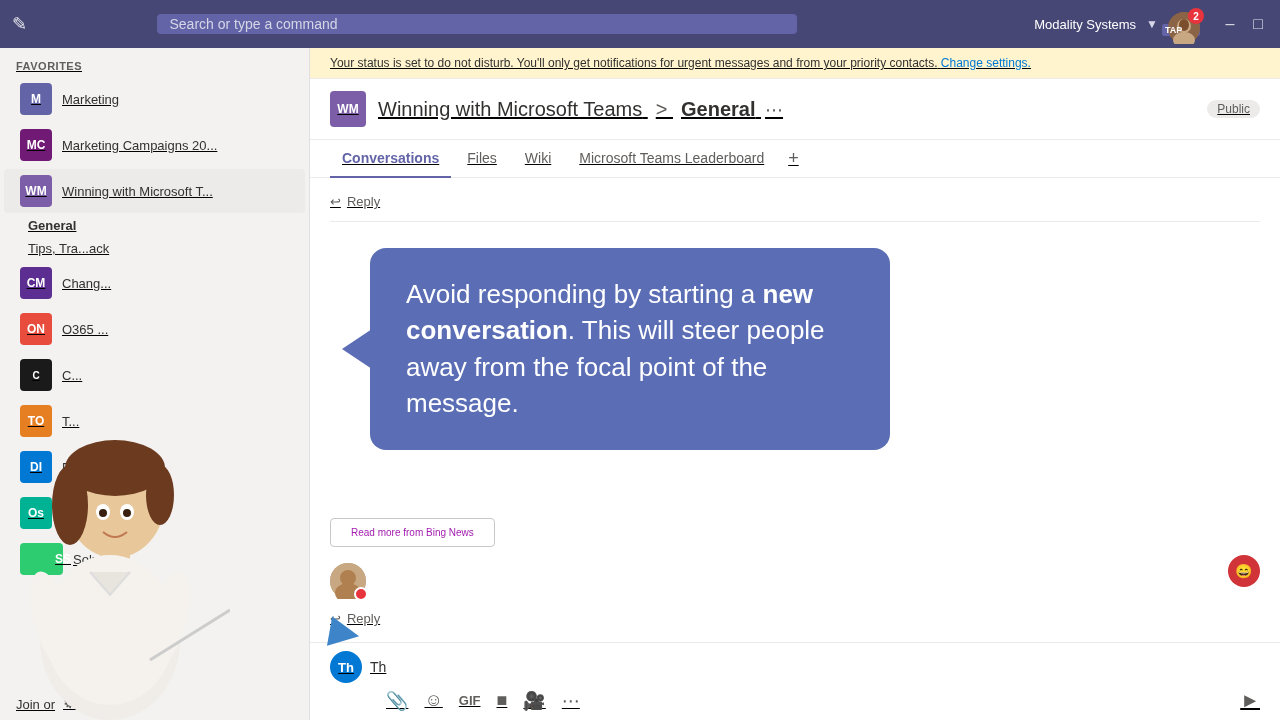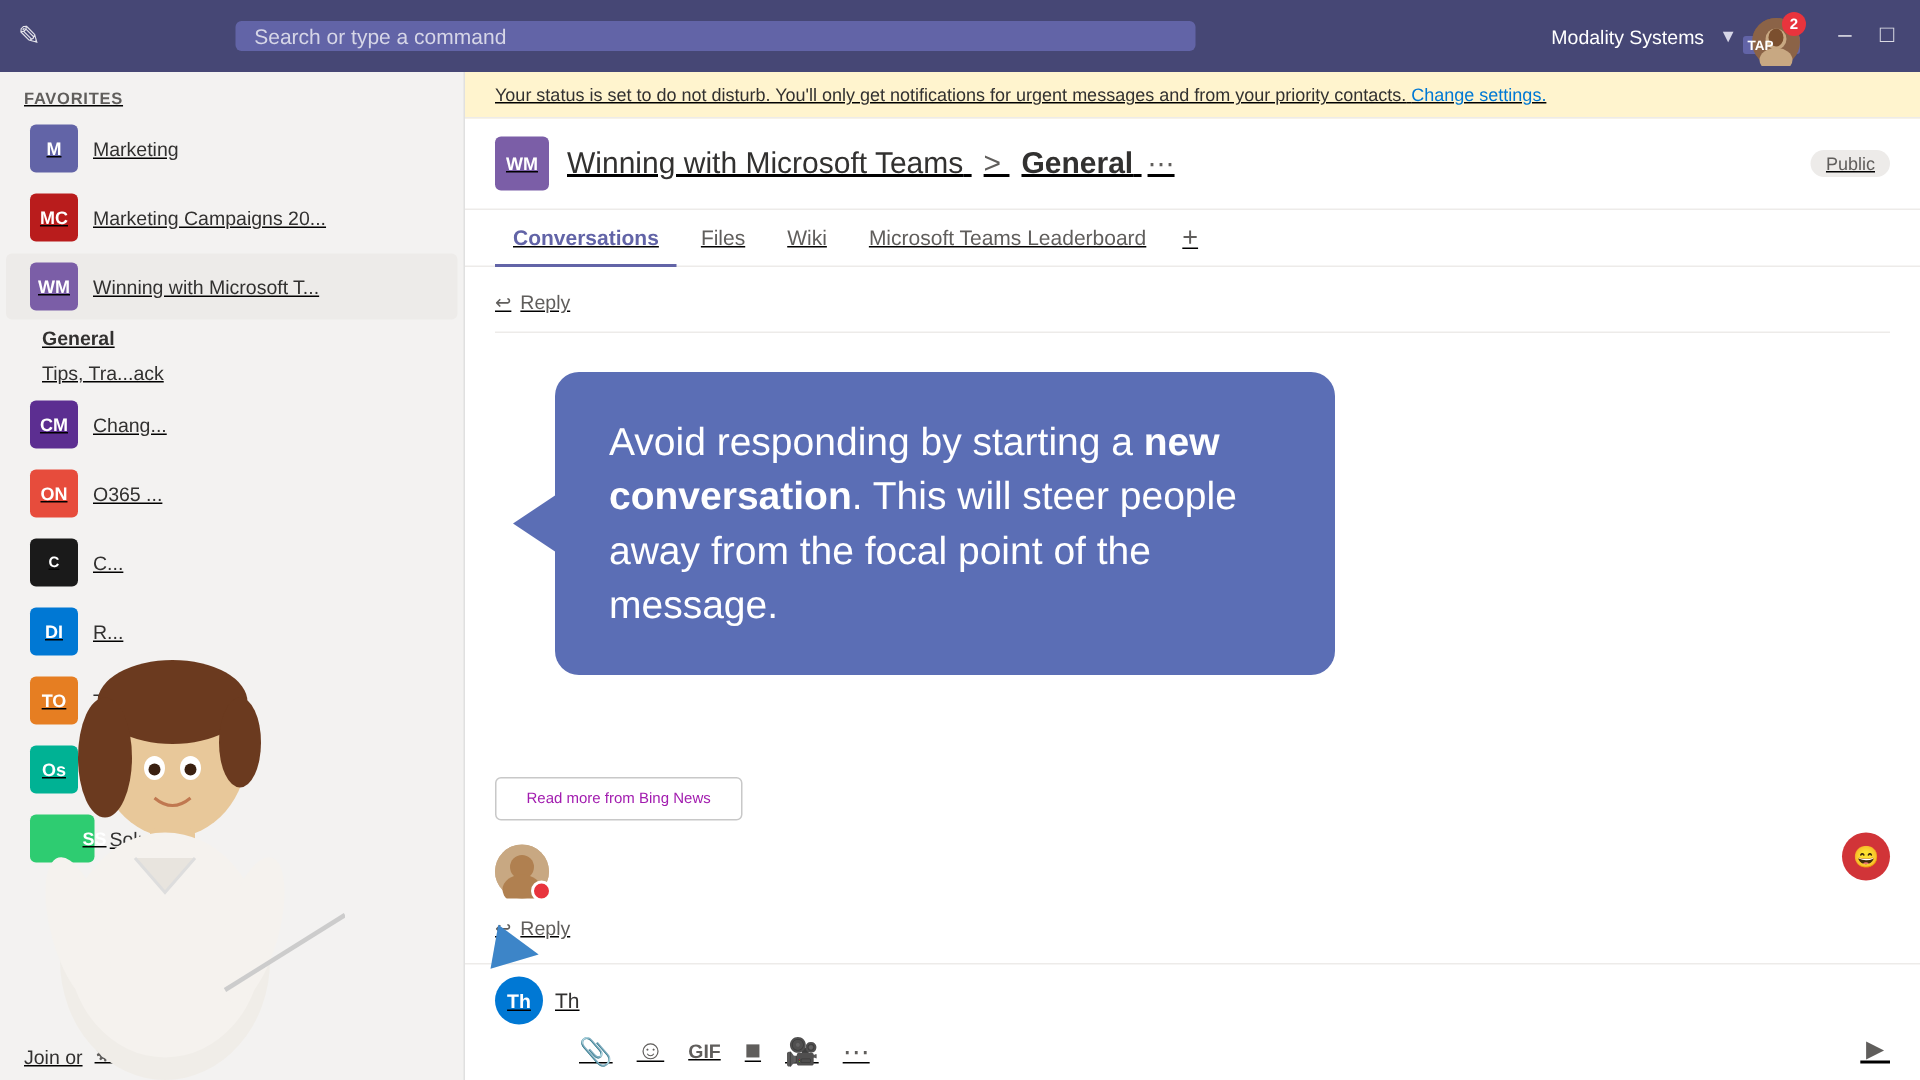--- a/index.html
+++ b/index.html
@@ -534,21 +534,21 @@
 
     <div class="sidebar-item">
       <div class="team-avatar" style="background:#6264a7;">
         <span>M</span>
       </div>
       <span class="sidebar-item-label">Marketing</span>
       <span class="dots-menu">⋯</span>
     </div>
 
     <div class="sidebar-item">
-      <div class="team-avatar" style="background:#b91c1c;">
+      <div class="team-avatar" style="background:#701a75;">
         <span>MC</span>
       </div>
       <span class="sidebar-item-label">Marketing Campaigns 20...</span>
       <span class="dots-menu">⋯</span>
     </div>
 
     <div class="sidebar-item active">
       <div class="team-avatar" style="background:#7b5ea7;">
         <span>WM</span>
       </div>
@@ -580,31 +580,31 @@
     </div>
 
     <div class="sidebar-item">
       <div class="team-avatar" style="background:#1a1a1a; font-size:10px;">
         <span>C</span>
       </div>
       <span class="sidebar-item-label">C...</span>
     </div>
 
     <div class="sidebar-item">
+      <div class="team-avatar" style="background:#e67e22;">
+        <span>TO</span>
+      </div>
+      <span class="sidebar-item-label">T...</span>
+    </div>
+
+    <div class="sidebar-item">
       <div class="team-avatar" style="background:#0078d4;">
         <span>DI</span>
       </div>
       <span class="sidebar-item-label">R...</span>
-    </div>
-
-    <div class="sidebar-item">
-      <div class="team-avatar" style="background:#e67e22;">
-        <span>TO</span>
-      </div>
-      <span class="sidebar-item-label">T...</span>
     </div>
 
     <div class="sidebar-item">
       <div class="team-avatar" style="background:#00b294;">
         <span>Os</span>
       </div>
       <span class="sidebar-item-label">On...</span>
     </div>
 
     <div class="sidebar-item">

